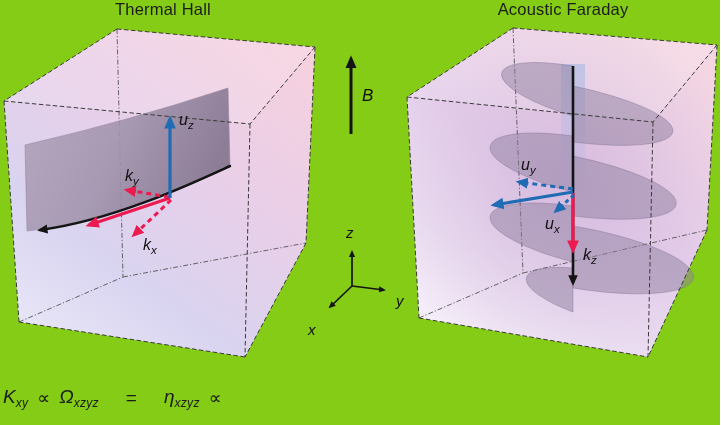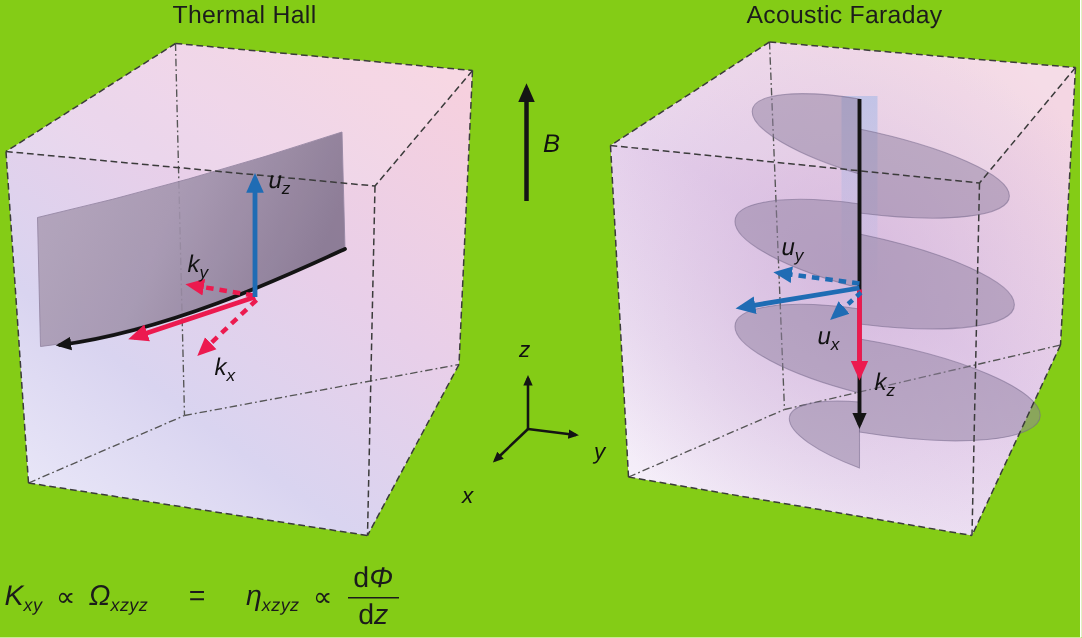--- a/index.html
+++ b/index.html
@@ -170,18 +170,14 @@
   </g>
 </svg>
 
 <div class="equation">
   <span class="tok"><span>K</span><sub>xy</sub></span>
   <span class="op">∝</span>
   <span class="tok"><span>Ω</span><sub>xzyz</sub></span>
   <span class="eq-sign">=</span>
   <span class="tok"><span>η</span><sub>xzyz</sub></span>
   <span class="op">∝</span>
-  <span class="frac">
-    <span class="num"><span class="upright">d</span><i>Φ</i></span>
-    <span class="den"><span class="upright">d</span><i>z</i></span>
-  </span>
 </div>
 </div>
 
 </body></html>

